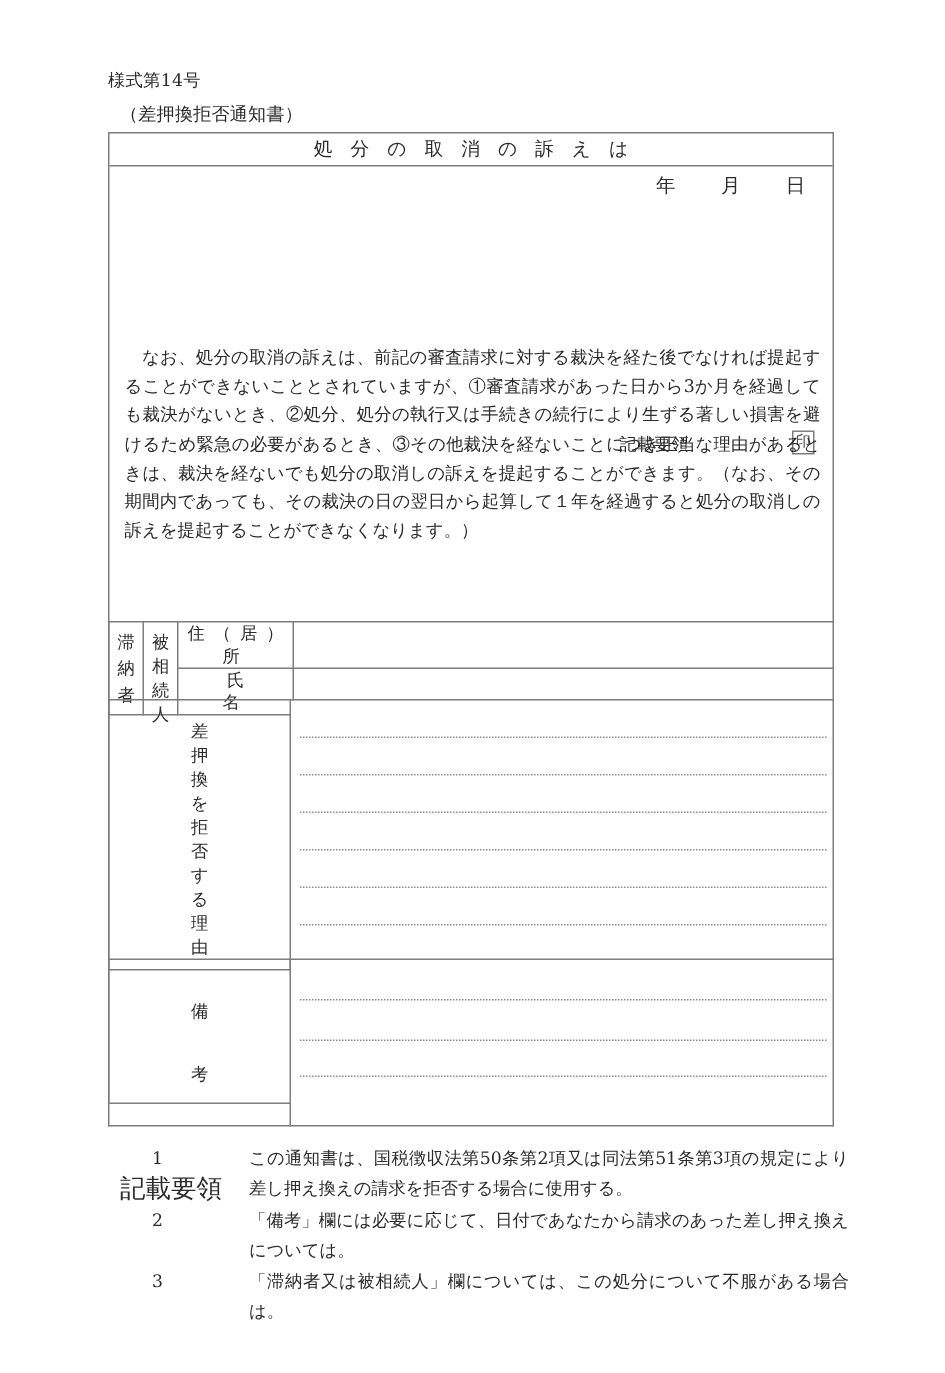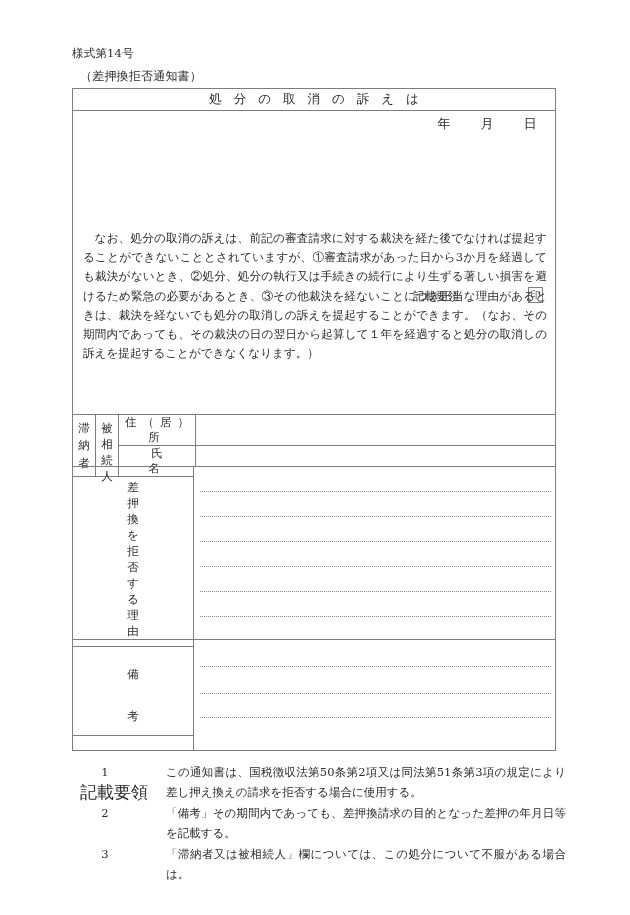--- a/index.html
+++ b/index.html
@@ -348,21 +348,21 @@
   </div>
 
   <div class="notes-title">記載要領</div>
   <div class="notes">
     <div class="note">
       <span class="num">1</span>
       <span class="txt">この通知書は、国税徴収法第50条第2項又は同法第51条第3項の規定により差し押え換えの請求を拒否する場合に使用する。</span>
     </div>
     <div class="note">
       <span class="num">2</span>
-      <span class="txt">「備考」その期間内であっても、差押換請求の目的となった差押の年月日等を記載する。</span>
+      <span class="txt">「備考」欄には必要に応じて、日付であなたから請求のあった差し押え換えについては。</span>
     </div>
     <div class="note">
       <span class="num">3</span>
       <span class="txt">「滞納者又は被相続人」欄については、この処分について不服がある場合は。</span>
     </div>
   </div>
 
 </div>
 
 </body></html>

